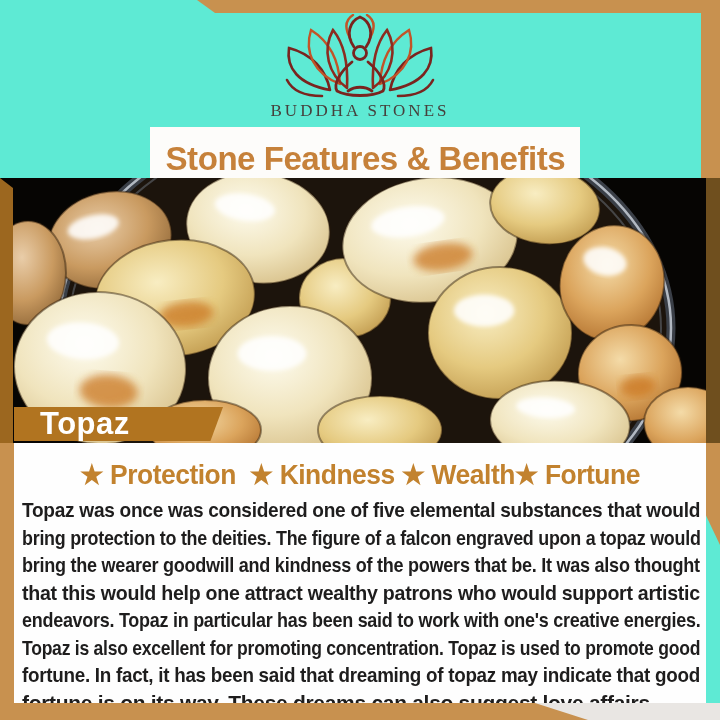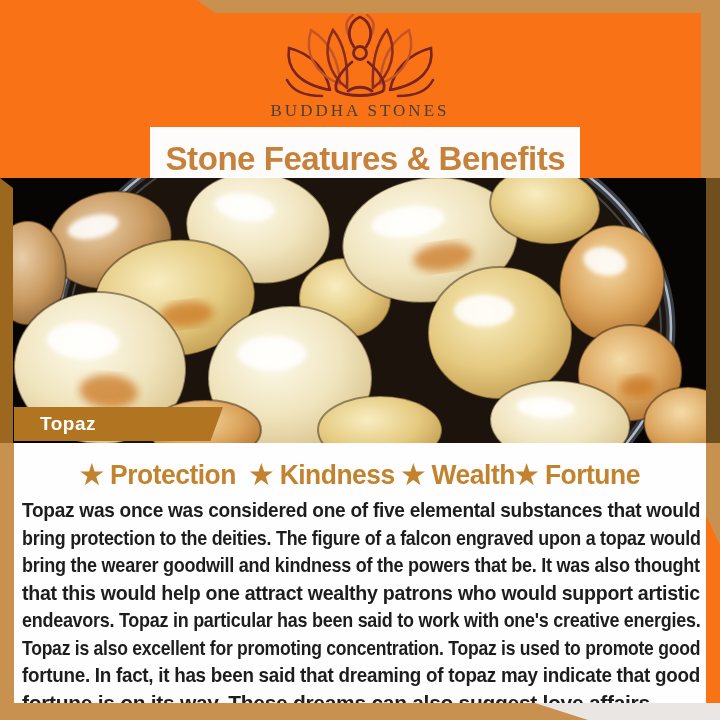--- a/index.html
+++ b/index.html
@@ -1,18 +1,18 @@
 <!DOCTYPE html>
 <html><head>
 <meta charset="utf-8">
 <style>
   html,body{margin:0;padding:0;}
   .canvas{
     position:relative;width:720px;height:720px;overflow:hidden;
-    background:#f97316;
+    background:#5eead4;
     font-family:"Liberation Sans", sans-serif;
   }
   
   .top-bar{
     position:absolute;left:0;top:0;width:720px;height:13px;background:#c8914f;
     clip-path:polygon(197px 0,100% 0,100% 100%,215px 100%);
   }
   .ribbon-right-top{position:absolute;left:701px;top:0;width:19px;height:178px;background:#c8914f;}
   .ribbon-right-photo{position:absolute;left:706px;top:178px;width:14px;height:265px;background:#6f4f1e;}
   .ribbon-right-tail{
@@ -41,21 +41,21 @@
   .photo svg{display:block;}
   .photo-left-strip{
     position:absolute;left:0;top:178px;width:13px;height:265px;background:#9c671f;
     clip-path:polygon(0 0,100% 10px,100% 100%,0 100%);
   }
   .stone-banner{
     position:absolute;left:14px;top:407px;width:209px;height:34px;background:#b17420;
     clip-path:polygon(0 0,100% 0,94% 100%,0 100%);
     display:flex;align-items:center;
   }
-  .stone-banner .label{color:#ffffff;font-size:19px;font-weight:700;padding-left:26px;letter-spacing:0.5px;}
+  .stone-banner .label{color:#ffffff;font-size:31px;font-weight:700;padding-left:26px;letter-spacing:0.5px;}
   
   .content-left-border{position:absolute;left:0;top:443px;width:14px;height:260px;background:#c8914f;}
   .content-box{
     position:absolute;left:14px;top:443px;width:692px;height:260px;background:#fefefe;
     overflow:hidden;
   }
   .benefits-heading-row{margin-top:16px;width:100%;display:flex;justify-content:center;}
   .benefits-heading{
     font-size:27px;font-weight:700;color:#c2822e;white-space:pre;letter-spacing:-0.5px;
     display:inline-block;transform-origin:50% 50%;

